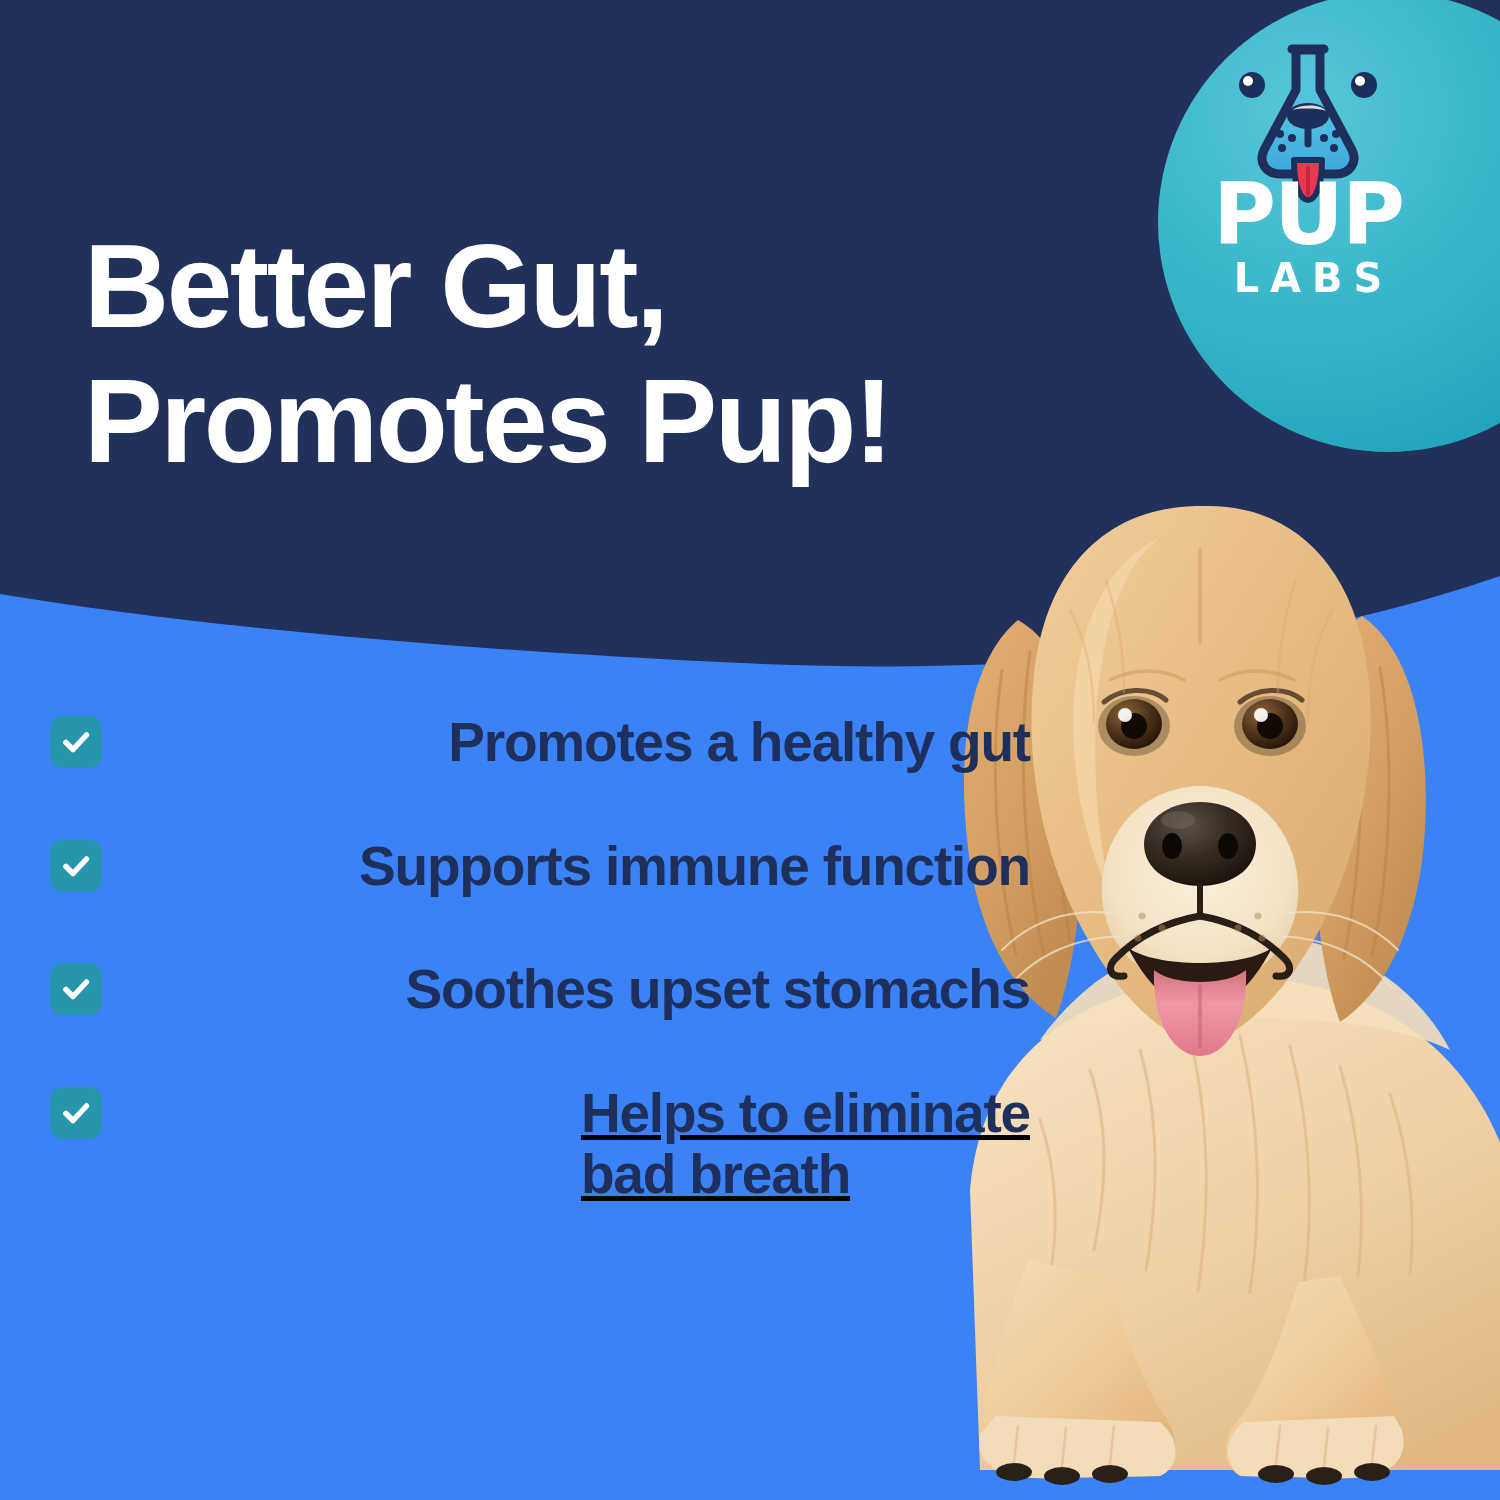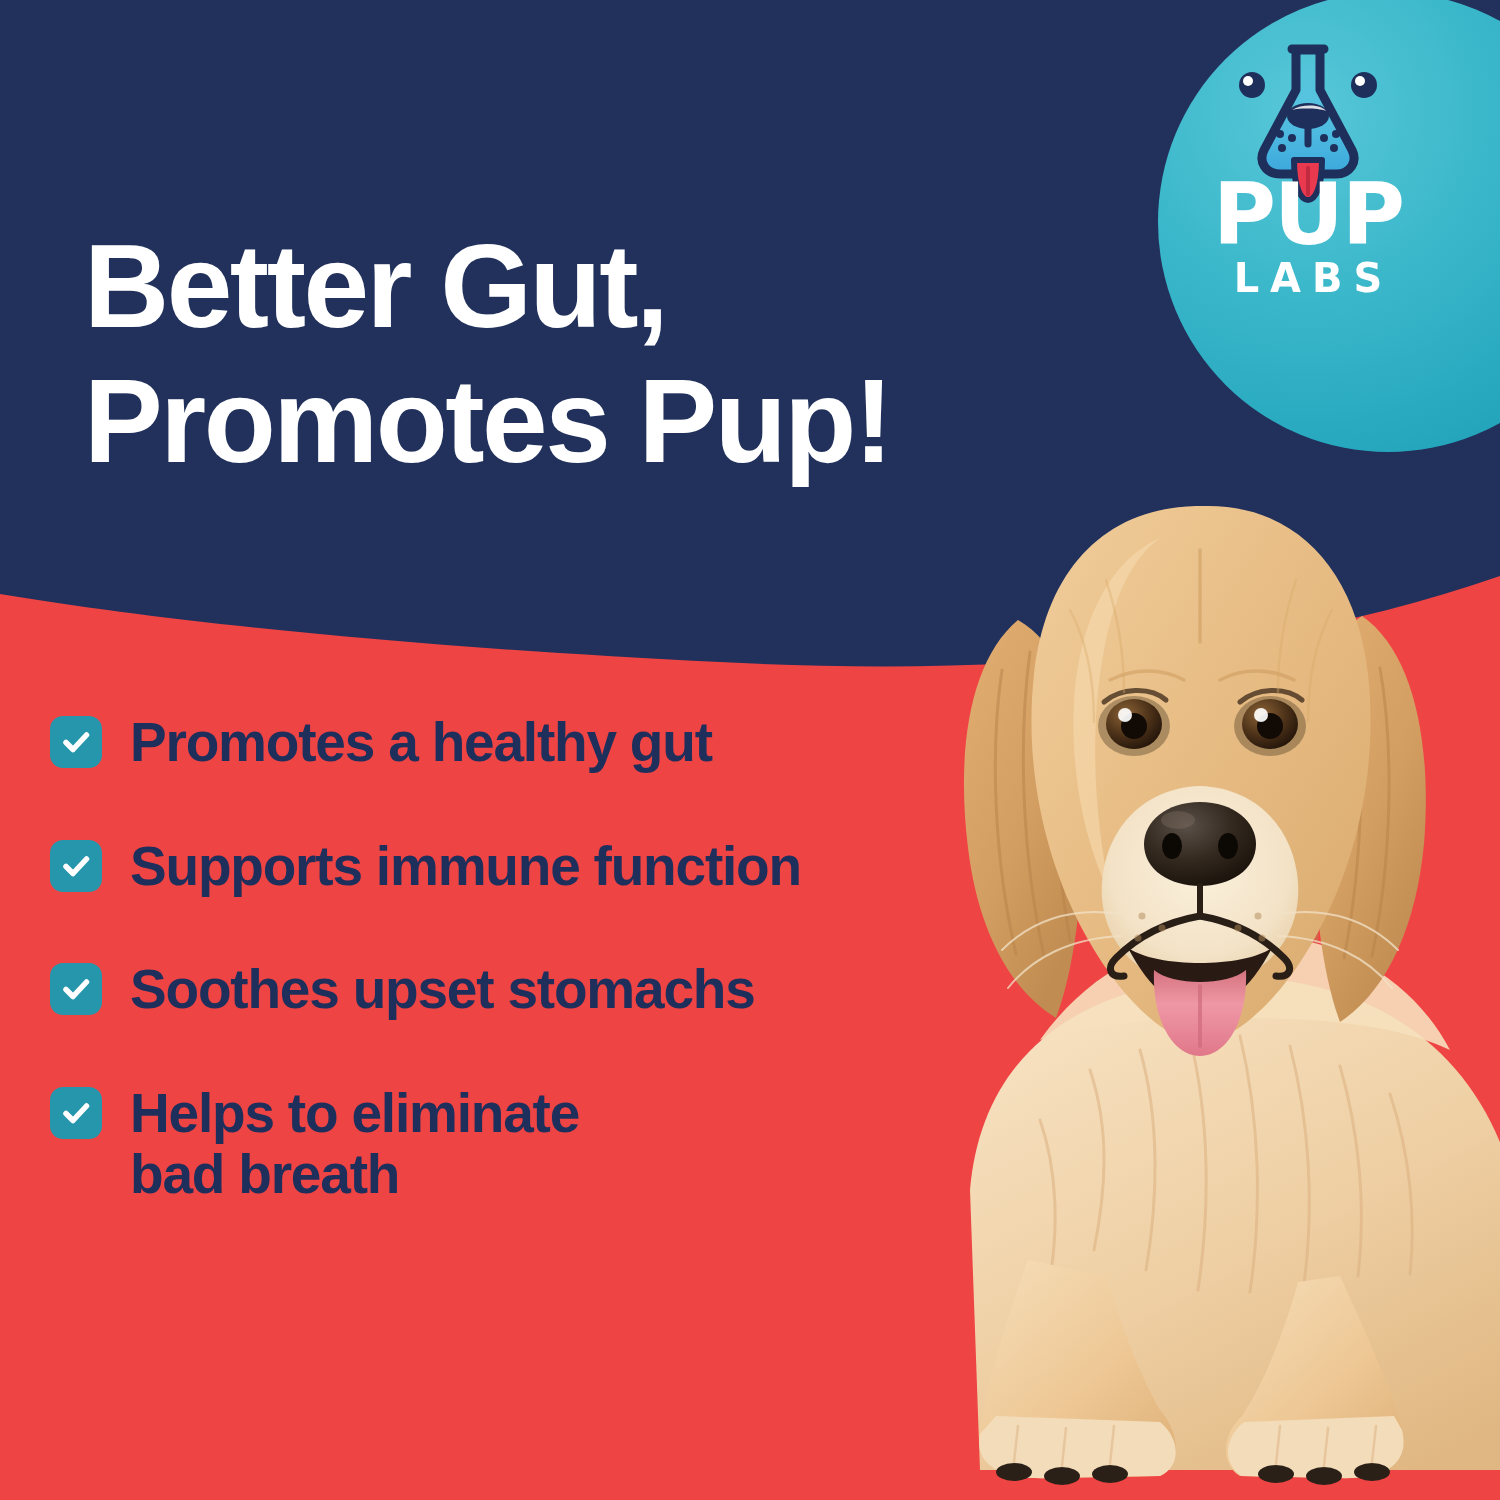--- a/index.html
+++ b/index.html
@@ -9,21 +9,21 @@
   }
   body {
     font-family: "Liberation Sans", sans-serif;
   }
 
   #poster {
     position: relative;
     width: 1500px;
     height: 1500px;
     overflow: hidden;
-    background: #ef4444;
+    background: #3b82f6;
   }
 
   
   .header-band {
     position: absolute;
     left: 0;
     top: 0;
     width: 1500px;
     height: 700px;
     z-index: 2;
@@ -111,22 +111,23 @@
     position: absolute;
     left: 50px;
     top: 712px;
     z-index: 6;
     width: 980px;
   }
   .benefit-row {
     display: flex;
     align-items: flex-start;
     margin-bottom: 62px;
-  }
-  .benefit-row:last-child { margin-bottom: 0; }
+    justify-content: space-between;
+  }
+  .benefit-row:last-child { margin-bottom: 0; text-decoration: underline; }
 
   .check-box {
     flex: 0 0 auto;
     width: 52px;
     height: 52px;
     border-radius: 13px;
     background: #2596ac;
     margin-right: 28px;
     margin-top: 4px;
     display: flex;

